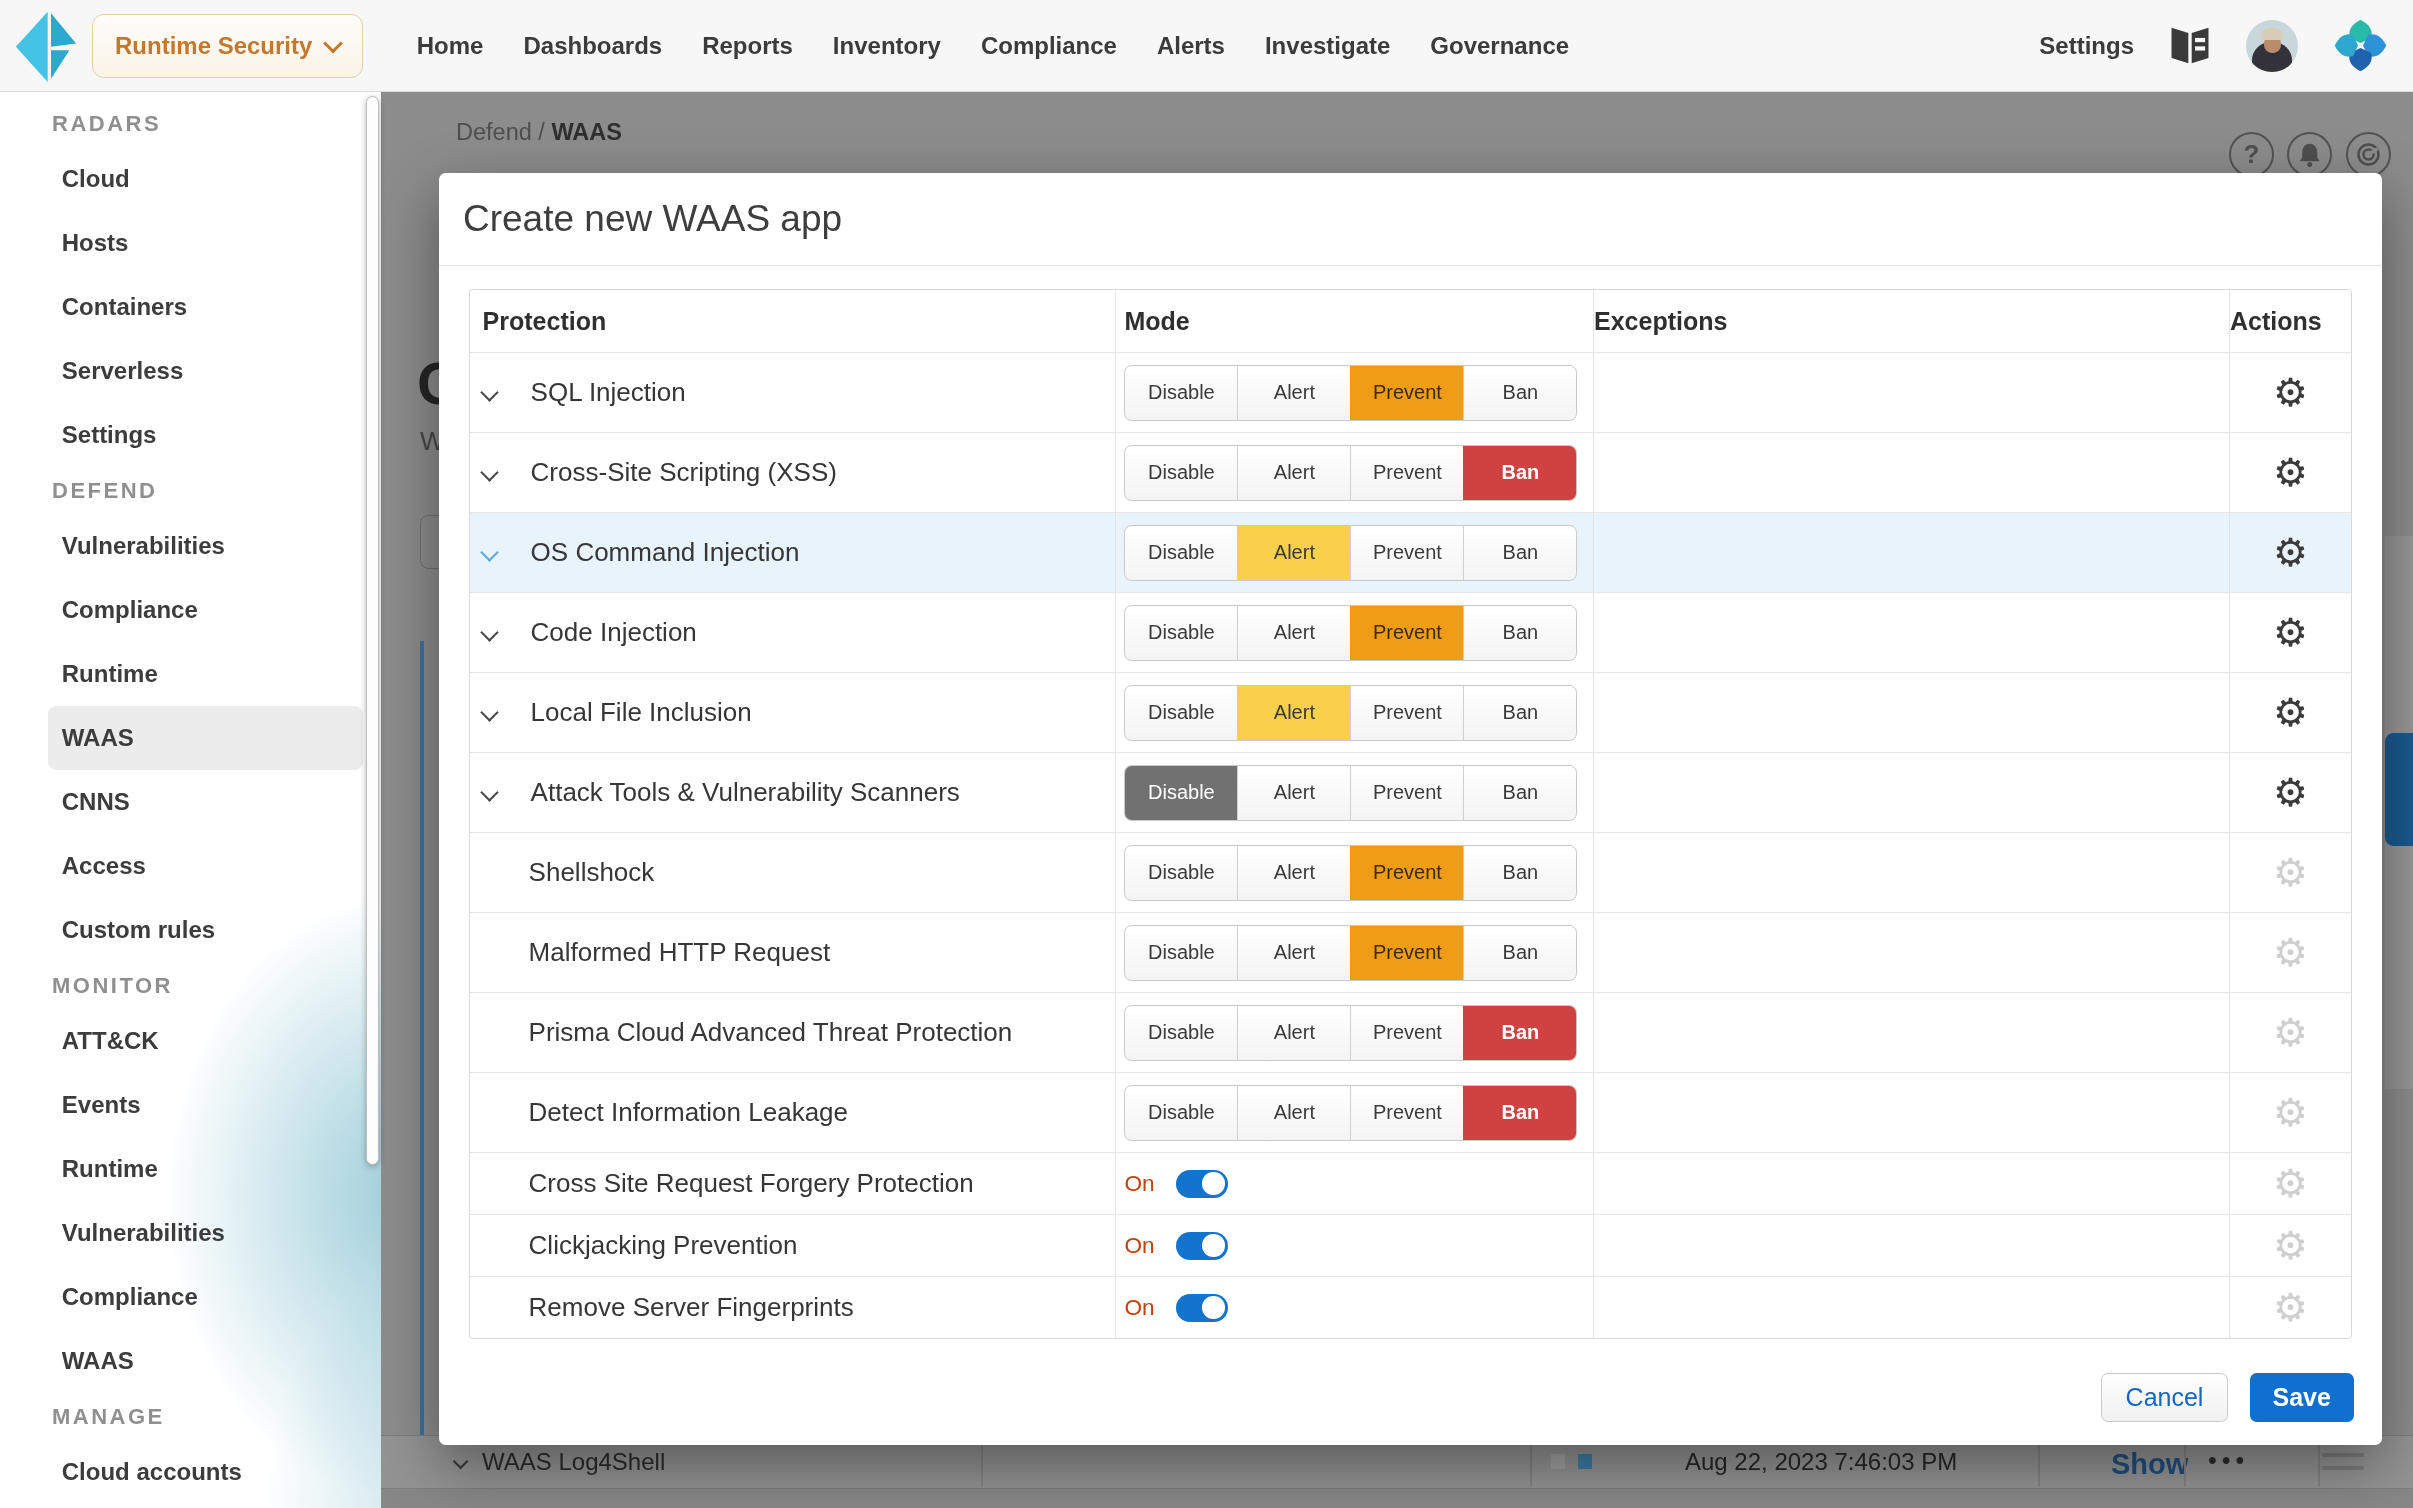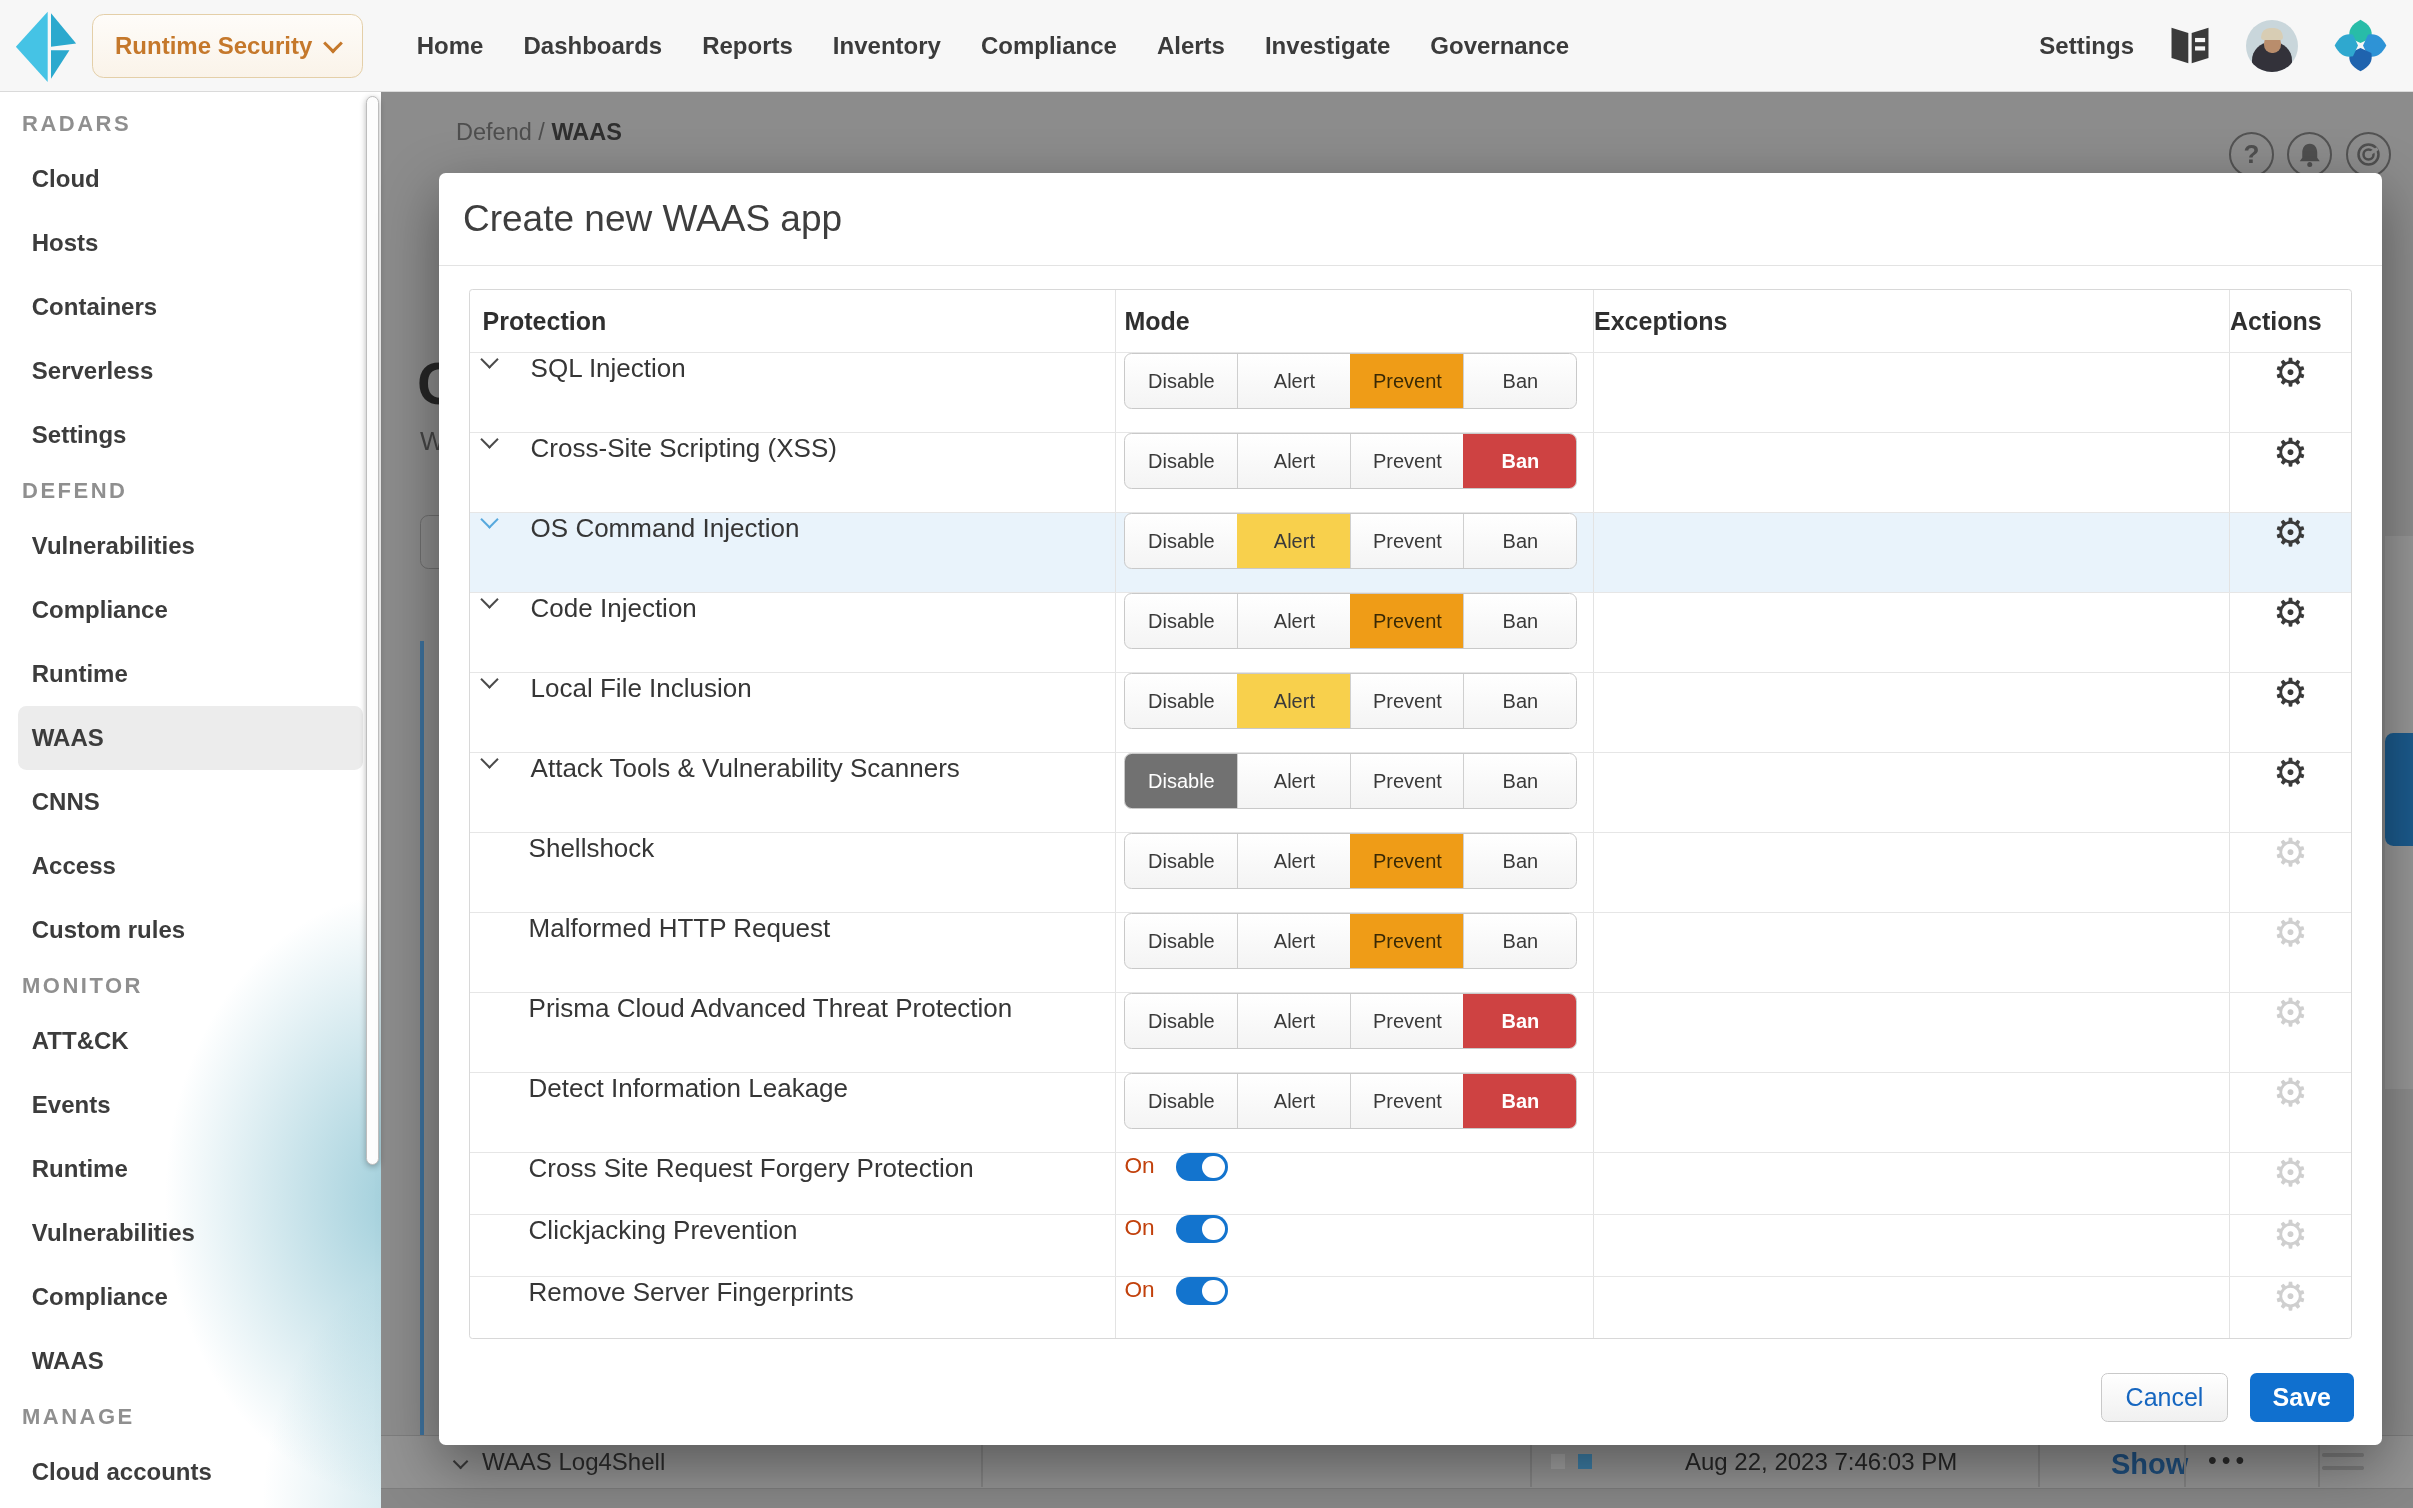--- a/index.html
+++ b/index.html
@@ -22,21 +22,21 @@
   .topnav-right{margin-left:auto;display:flex;align-items:center;gap:35px;padding-right:25px;}
   .settings-link{font-size:24px;font-weight:600;color:#3B3B3B;cursor:pointer;}
   .avatar{width:52px;height:52px;border-radius:50%;background:#C9D6DB;position:relative;overflow:hidden;}
   .avatar .hood{position:absolute;left:5.9px;top:22px;width:40px;height:34px;background:#33323A;border-radius:18.4px 18.4px 0 0;}
   .avatar .face{position:absolute;left:17.6px;top:15px;width:17px;height:18.4px;background:#B98D6C;border-radius:45%;}
   .avatar .cap{position:absolute;left:15px;top:8.4px;width:22px;height:11.7px;background:#D8CDB4;border-radius:10px 10px 3.4px 3.4px;}
   
   .sidebar{position:absolute;left:0;top:92px;width:381px;height:1416px;background:#ffffff;z-index:5;
     background-image:radial-gradient(ellipse 352px 436px at 108% 78%, rgba(100,176,196,0.65), rgba(100,176,196,0) 70%),
                      radial-gradient(ellipse 251px 352px at 115% 100%, rgba(100,176,196,0.35), rgba(100,176,196,0) 70%);}
-  .sb-inner{padding-top:8.4px;}
+  .sb-inner{padding-top:8.4px;padding-left:30px;}
   .sb-header{height:47px;display:flex;align-items:center;padding-left:22px;font-size:22px;font-weight:700;
     letter-spacing:2.5px;color:#8F8F8F;}
   .sb-item{height:64px;display:flex;align-items:center;margin:0 18.4px;padding-left:13.4px;border-radius:8.4px;
     font-size:24px;font-weight:600;color:#3C3C3C;cursor:pointer;}
   .sb-item.selected{background:#ECECEC;}
   .sb-scrollbar{position:absolute;top:4.2px;right:1.7px;width:11.7px;height:1067px;background:#FDFDFD;
     border:0.8px solid #BDBDBD;border-radius:6.7px;box-shadow:0 1.7px 6.7px rgba(0,0,0,0.3);}
   
   .dim{position:absolute;left:381px;top:92px;width:2032px;height:1416px;background:#8C8C8C;z-index:1;overflow:hidden;}
   .breadcrumb{position:absolute;left:75px;top:27px;font-size:23.5px;color:#4E4E4E;}
@@ -70,21 +70,21 @@
   .modal{position:absolute;left:439px;top:173px;width:1943px;height:1272px;background:#ffffff;border-radius:6.7px;
     box-shadow:0 20px 59px rgba(0,0,0,0.4);z-index:20;}
   .modal-title{height:92px;display:flex;align-items:center;padding-left:24px;border-bottom:0.8px solid #E3E3E3;
     font-size:37px;color:#3E3E3E;}
   .table{position:absolute;left:30px;top:116px;width:1883px;border:0.8px solid #D8D8D8;border-radius:3.4px;box-sizing:border-box;}
   .trow{display:grid;grid-template-columns:645px 478px 636px 122px;border-bottom:0.8px solid #E6E6E6;}
   .trow:last-child{border-bottom:none;}
   .trow.head{height:62px;font-weight:700;}
   .trow.head .cell{font-size:25px;color:#2F2F2F;display:flex;align-items:center;}
   .trow.highlight{background:#E9F3FB;}
-  .cell{display:flex;box-sizing:border-box;}
+  .cell{display:flex;align-items:center;box-sizing:border-box;}
   .cell.c2,.cell.c3,.cell.c4{border-left:0.8px solid #E3E3E3;}
   .cell.c1{padding-left:12.6px;}
   .cell.c2{padding-left:8.4px;}
   .cell.c3{padding-left:0;}
   .cell.c4{justify-content:center;}
   .h-mode{height:79px;}
   .h-toggle{height:61px;}
   .row-chev{width:11px;height:11px;border-right:2.5px solid #4A4A4A;border-bottom:2.5px solid #4A4A4A;
     transform:rotate(45deg);margin-right:35px;cursor:pointer;flex:none;}
   .row-chev.blue{border-color:#57A8DD;}

